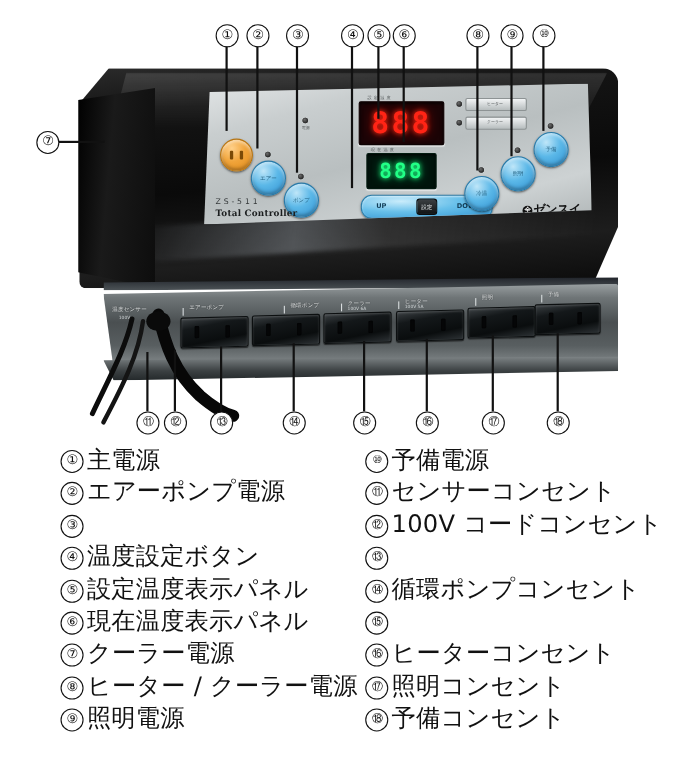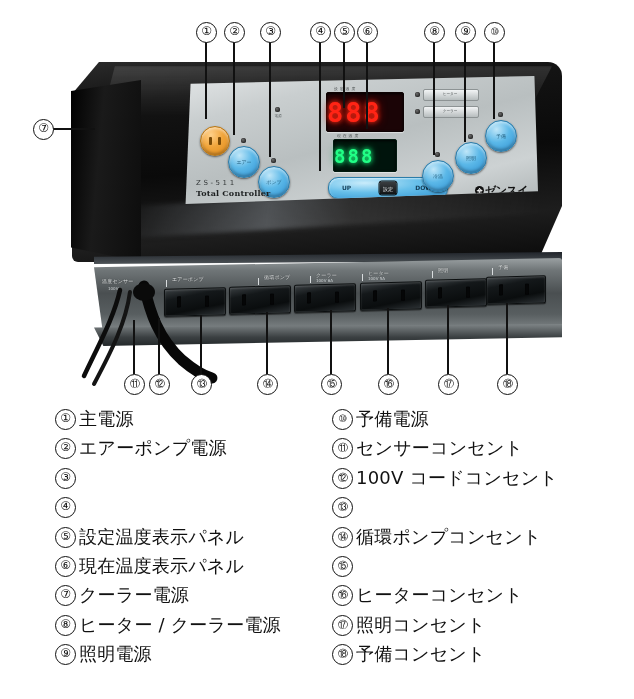--- a/index.html
+++ b/index.html
@@ -151,21 +151,21 @@
     position:absolute;width:5px;height:5px;border-radius:50%;
     background:radial-gradient(circle at 35% 30%,#6e6e6e,#161616);
     box-shadow:inset 0 0 1px #000,0 0 1px rgba(255,255,255,.5);
   }
   .led-label{position:absolute;font-size:3.6px;color:#4a4f50;white-space:nowrap;text-align:center;}
 
   
   .disp{
     position:absolute;border-radius:2px;
     box-shadow:inset 0 1px 3px rgba(0,0,0,.9), 0 1px 1px rgba(255,255,255,.5);
-    display:flex;align-items:center;justify-content:flex-start;
+    display:flex;align-items:center;justify-content:center;
   }
   .disp-red{background:#1b0406;border:1px solid #0d0203;}
   .disp-green{background:#00140c;border:1px solid #031a10;}
   .seg{
     font-family:"DejaVu Sans Mono","Liberation Mono",monospace;
     font-weight:bold;letter-spacing:2px;
   }
   .seg-red{color:#ff2415;text-shadow:0 0 5px #ff2a18,0 0 10px #c01000;font-size:27px;}
   .seg-green{color:#21ff86;text-shadow:0 0 5px #21ff86,0 0 9px #0a9c4c;font-size:19px;}
   .disp-caption{position:absolute;font-size:3.8px;color:#4c5152;white-space:nowrap;letter-spacing:.4px;}
@@ -212,21 +212,21 @@
     line-height:29.4px;
     white-space:nowrap;
   }
   .legmark{
     display:inline-block;width:19px;height:19px;min-width:19px;
     border:1.5px solid #111;border-radius:50%;
     font-size:12px;line-height:17px;text-align:center;
     margin-top:5px;margin-right:3px;letter-spacing:-.5px;
   }
   .legmark.two{font-size:10px;line-height:18px;letter-spacing:-1.2px;}
-  .legtext{font-size:18px;letter-spacing:.2px;}
+  .legtext{font-size:22px;letter-spacing:.2px;}
 </style>
 </head>
 <body>
 
 <div class="stage">
 
   <div class="cnum" style="left:196px;top:22px;">①</div>
   <div class="cnum" style="left:224px;top:22px;">②</div>
   <div class="cnum" style="left:260px;top:22px;">③</div>
   <div class="cnum" style="left:310px;top:22px;">④</div>
@@ -414,20 +414,21 @@
         </div>
       <div class="legitem">
           <span class="legmark">②</span>
           <span class="legtext">エアーポンプ電源</span>
         </div>
       <div class="legitem">
           <span class="legmark">③</span>
         </div>
       <div class="legitem">
           <span class="legmark">④</span>
+          <span class="legtext">温度設定ボタン</span>
         </div>
       <div class="legitem">
           <span class="legmark">⑤</span>
           <span class="legtext">設定温度表示パネル</span>
         </div>
       <div class="legitem">
           <span class="legmark">⑥</span>
           <span class="legtext">現在温度表示パネル</span>
         </div>
       <div class="legitem">

